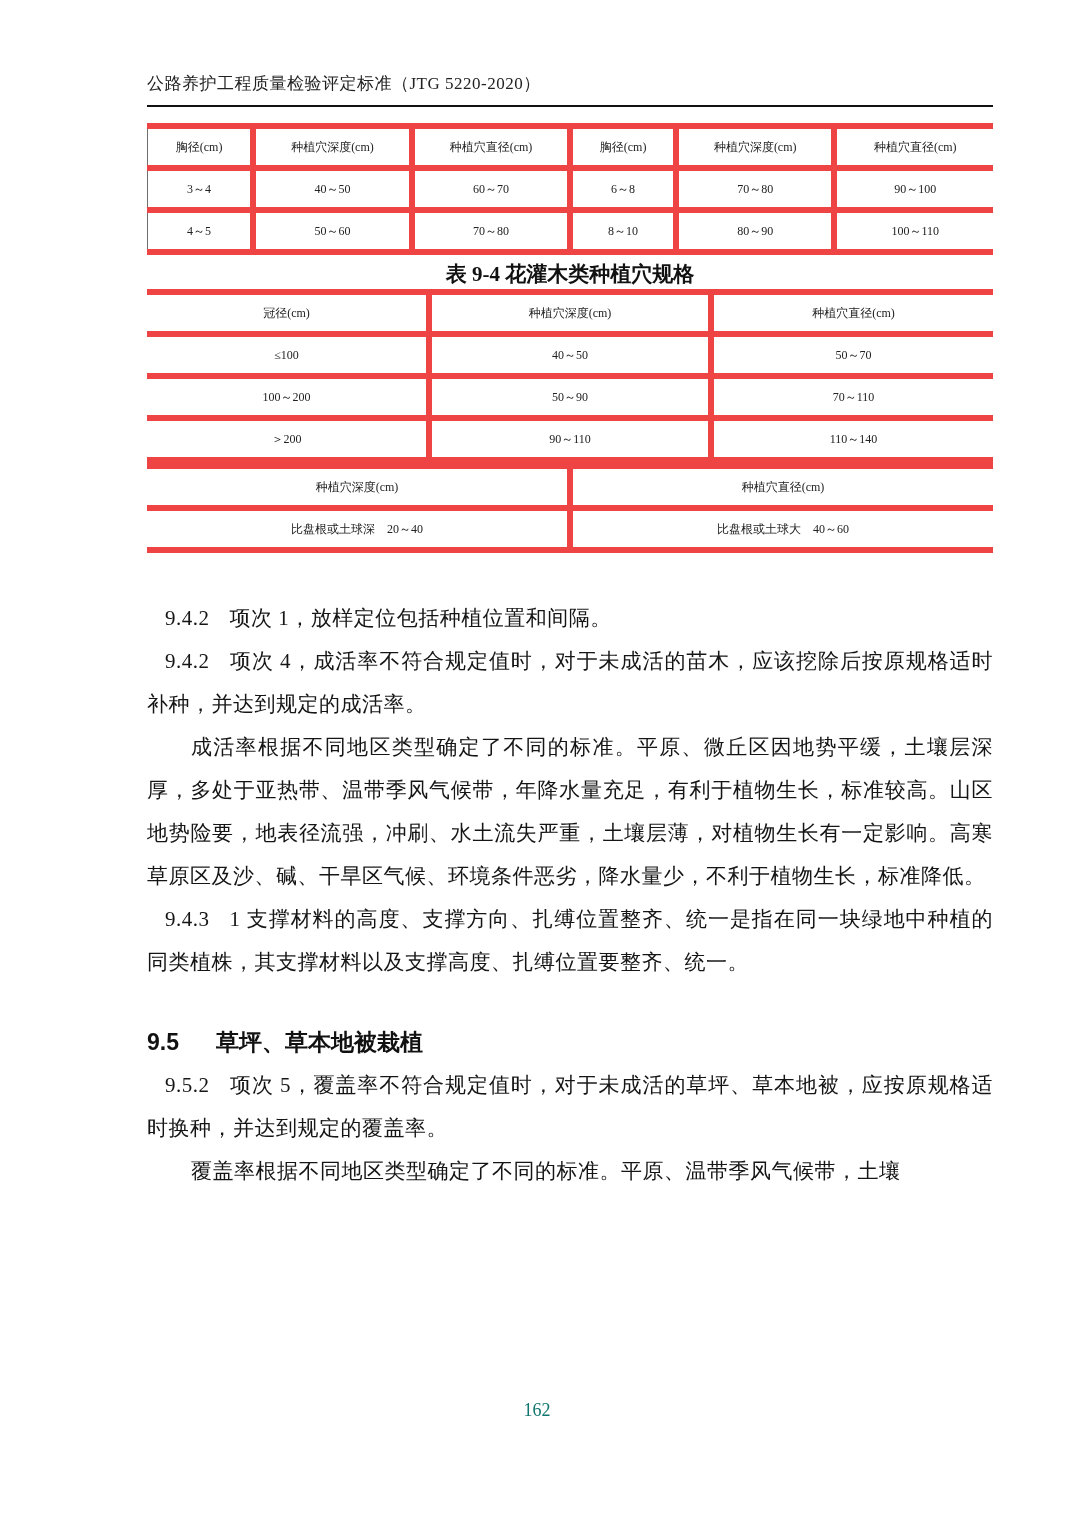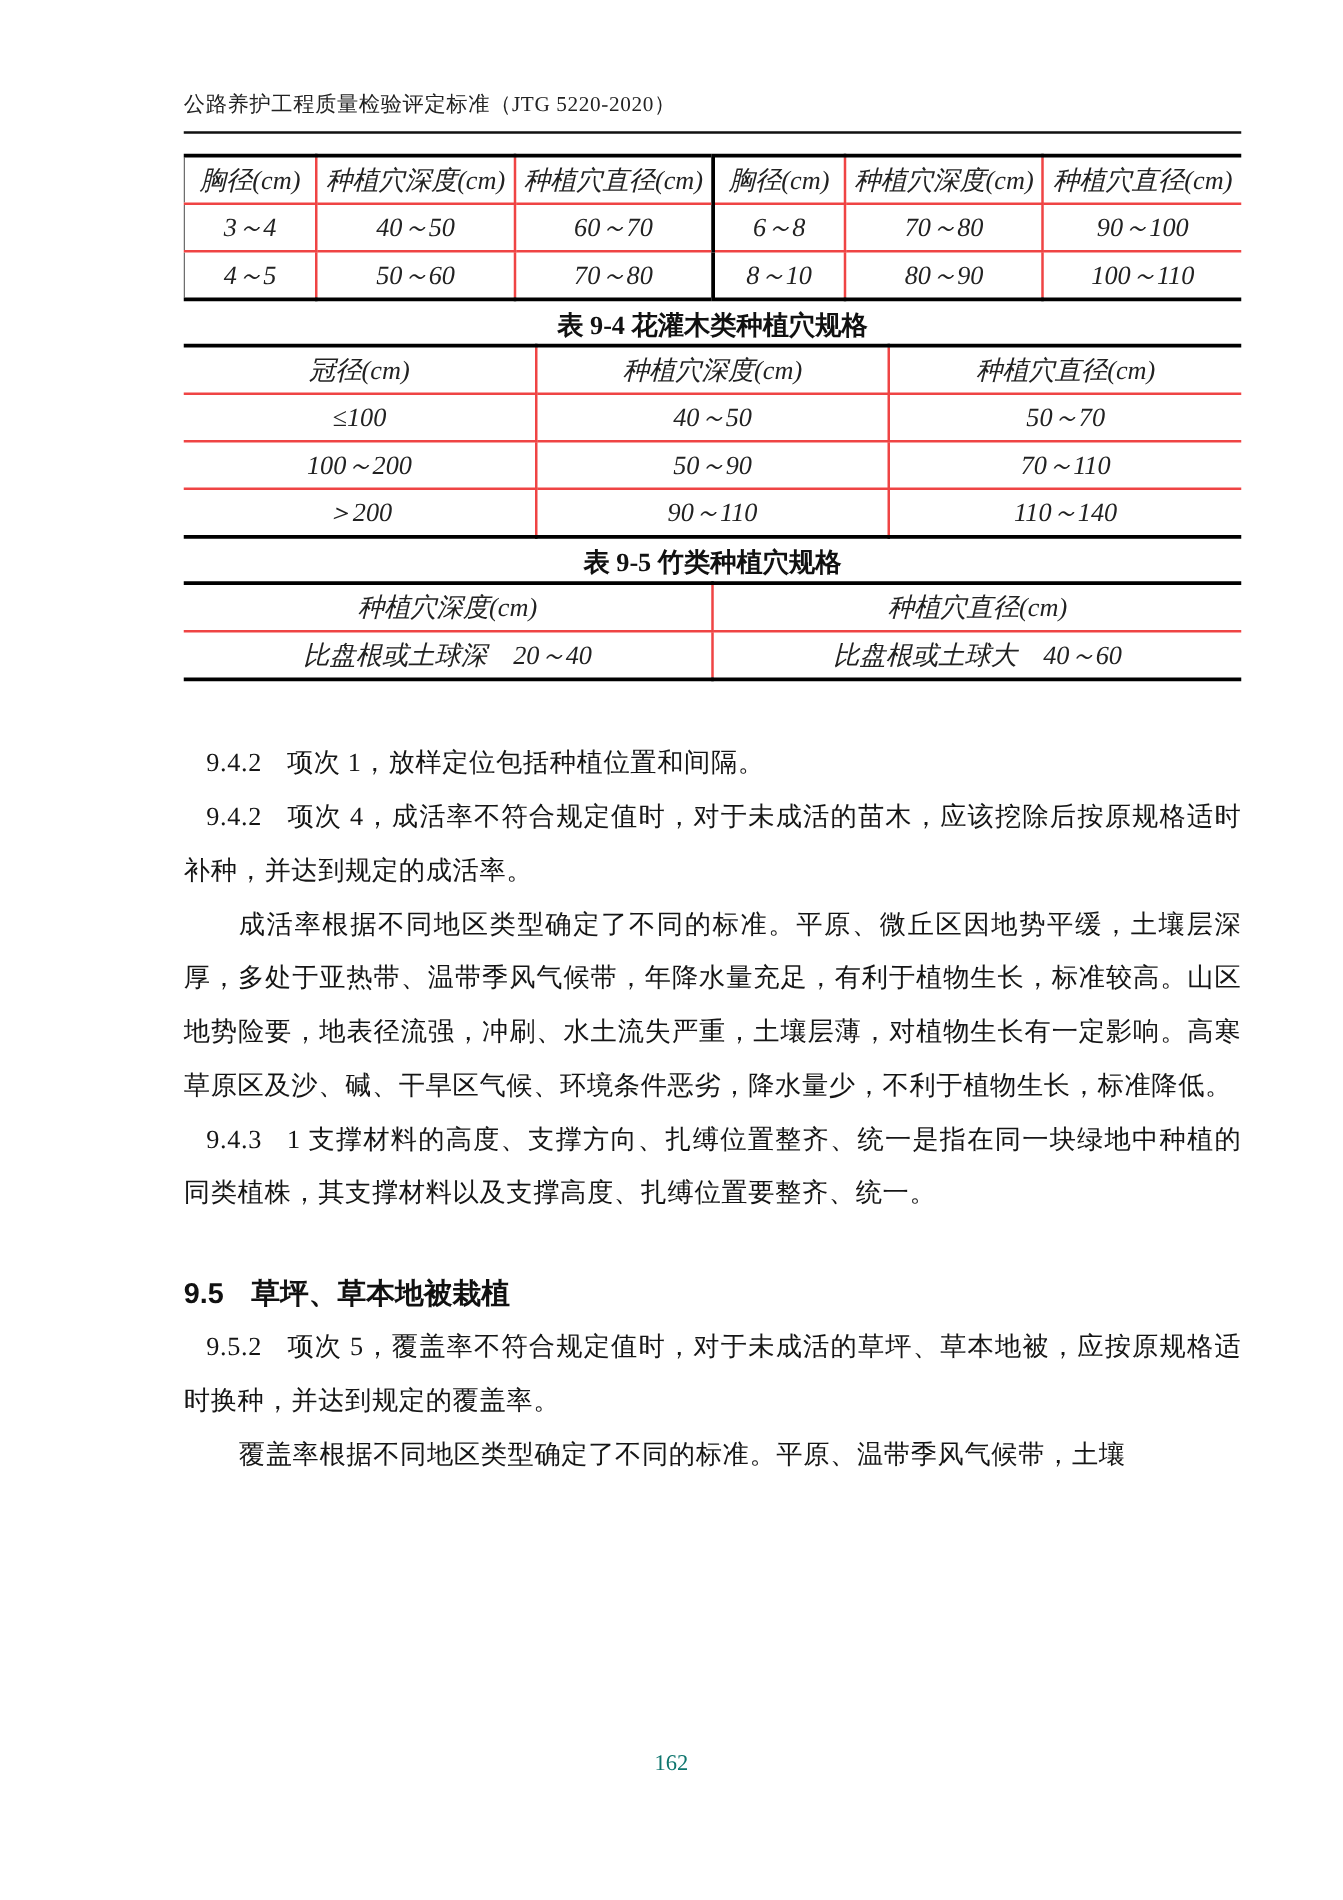--- a/index.html
+++ b/index.html
@@ -28,29 +28,28 @@
   
   table.doc-table{
     width:100%;
     border-collapse:collapse;
     table-layout:fixed;
     border-top:3px solid #000;
     border-bottom:3px solid #000;
     margin:0;
   }
   table.doc-table th, table.doc-table td{
-    border:2px solid #ef4444;
+    border:6px solid #ef4444;
     height:36px;
     padding:0 2px;
     text-align:center;
     vertical-align:middle;
     font-weight:400;
-    font-size:21px;
+    font-size:12px;
     color:#222;
-    font-style:italic;
   }
   table.doc-table th:first-child, table.doc-table td:first-child{border-left:none;}
   table.doc-table th:last-child,  table.doc-table td:last-child{border-right:none;}
   
   #tree-table th:first-child, #tree-table td:first-child{border-left:1px solid #6e6e6e;}
   #tree-table th:nth-child(3), #tree-table td:nth-child(3){border-right:3px solid #000;}
   #tree-table{margin-top:16px;}
   .table-caption{
     text-align:center;
     font-weight:bold;
@@ -78,21 +77,21 @@
   .gap-top-sm{margin-top:30px;}
   .gap-top-md{margin-top:38px;}
   h2.section-heading{
     margin:42px 0 6px 0;
     font-family:"Liberation Sans","DejaVu Sans",sans-serif;
     font-size:23px;
     font-weight:bold;
     line-height:32px;
     color:#111;
   }
-  h2.section-heading .hnum{margin-right:22px;font-weight:bold;}
+  h2.section-heading .hnum{margin-right:37px;font-weight:bold;}
   .page-footer{
     position:absolute;
     top:1400px;left:0;
     width:100%;
     text-align:center;
     font-size:18px;
     color:#0f766e;
   }
 </style>
 </head>
@@ -169,21 +168,20 @@
           <td>70～110</td>
         </tr>
         <tr>
           <td>＞200</td>
           <td>90～110</td>
           <td>110～140</td>
         </tr>
       </tbody>
   </table>
 
-  <div class="table-caption">表 9-5 竹类种植穴规格</div>
   <table class="doc-table" id="bamboo-table">
     <colgroup>
       <col style="width:50%">
         <col style="width:50%">
     </colgroup>
     <thead>
       <tr>
           <th>种植穴深度(cm)</th>
           <th>种植穴直径(cm)</th>
         </tr>

